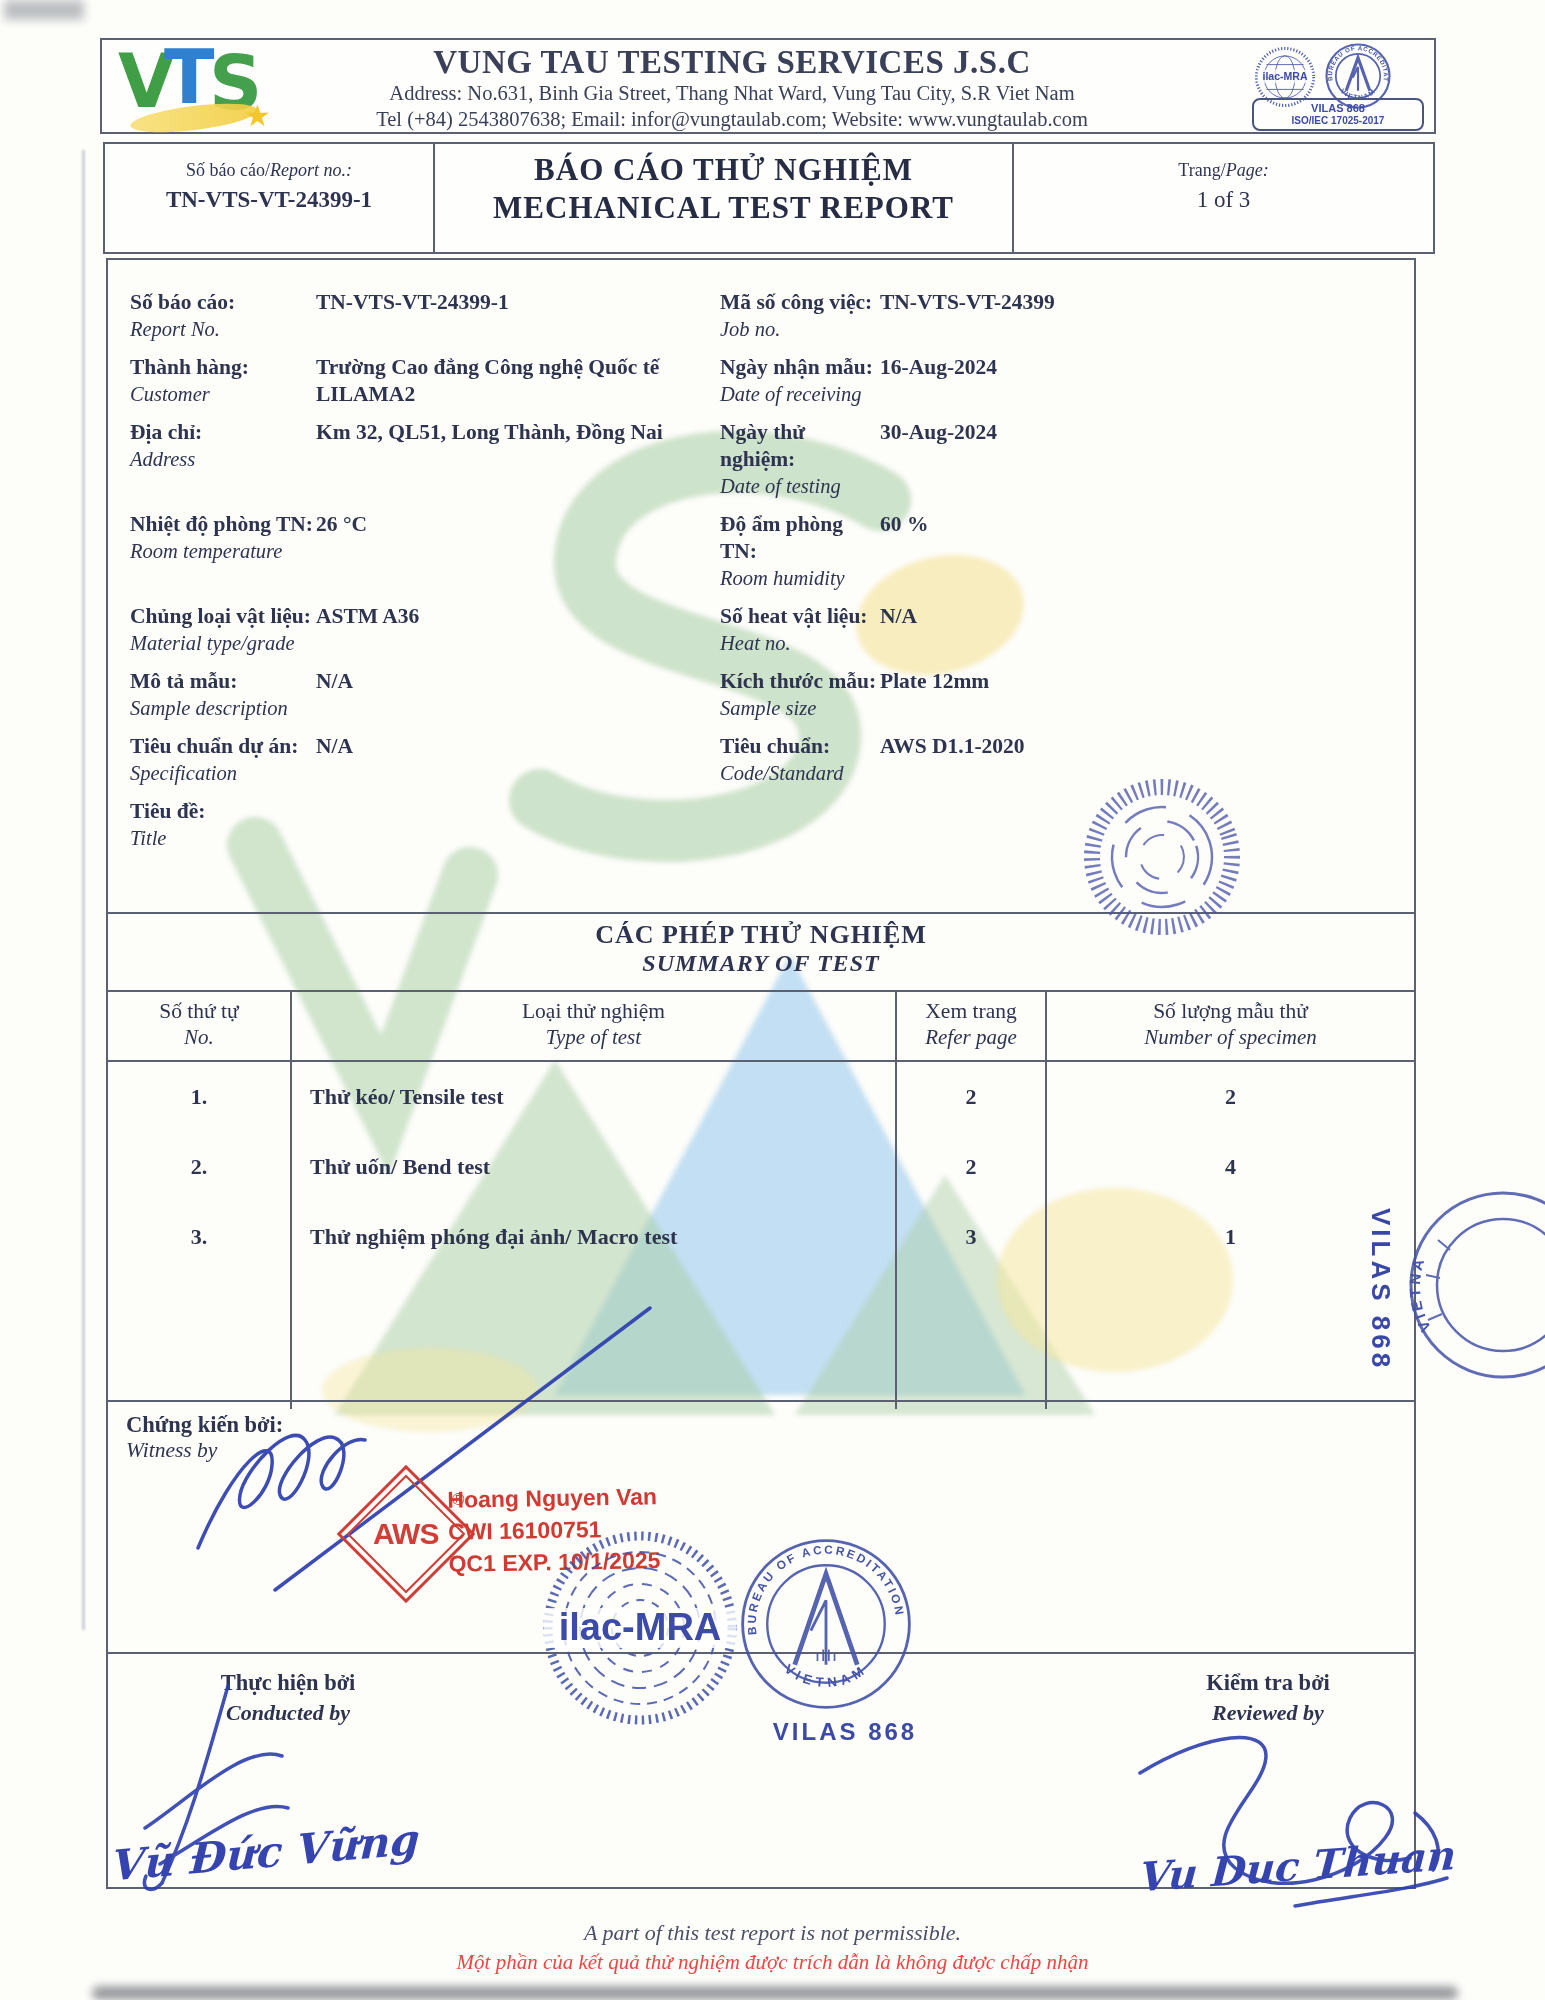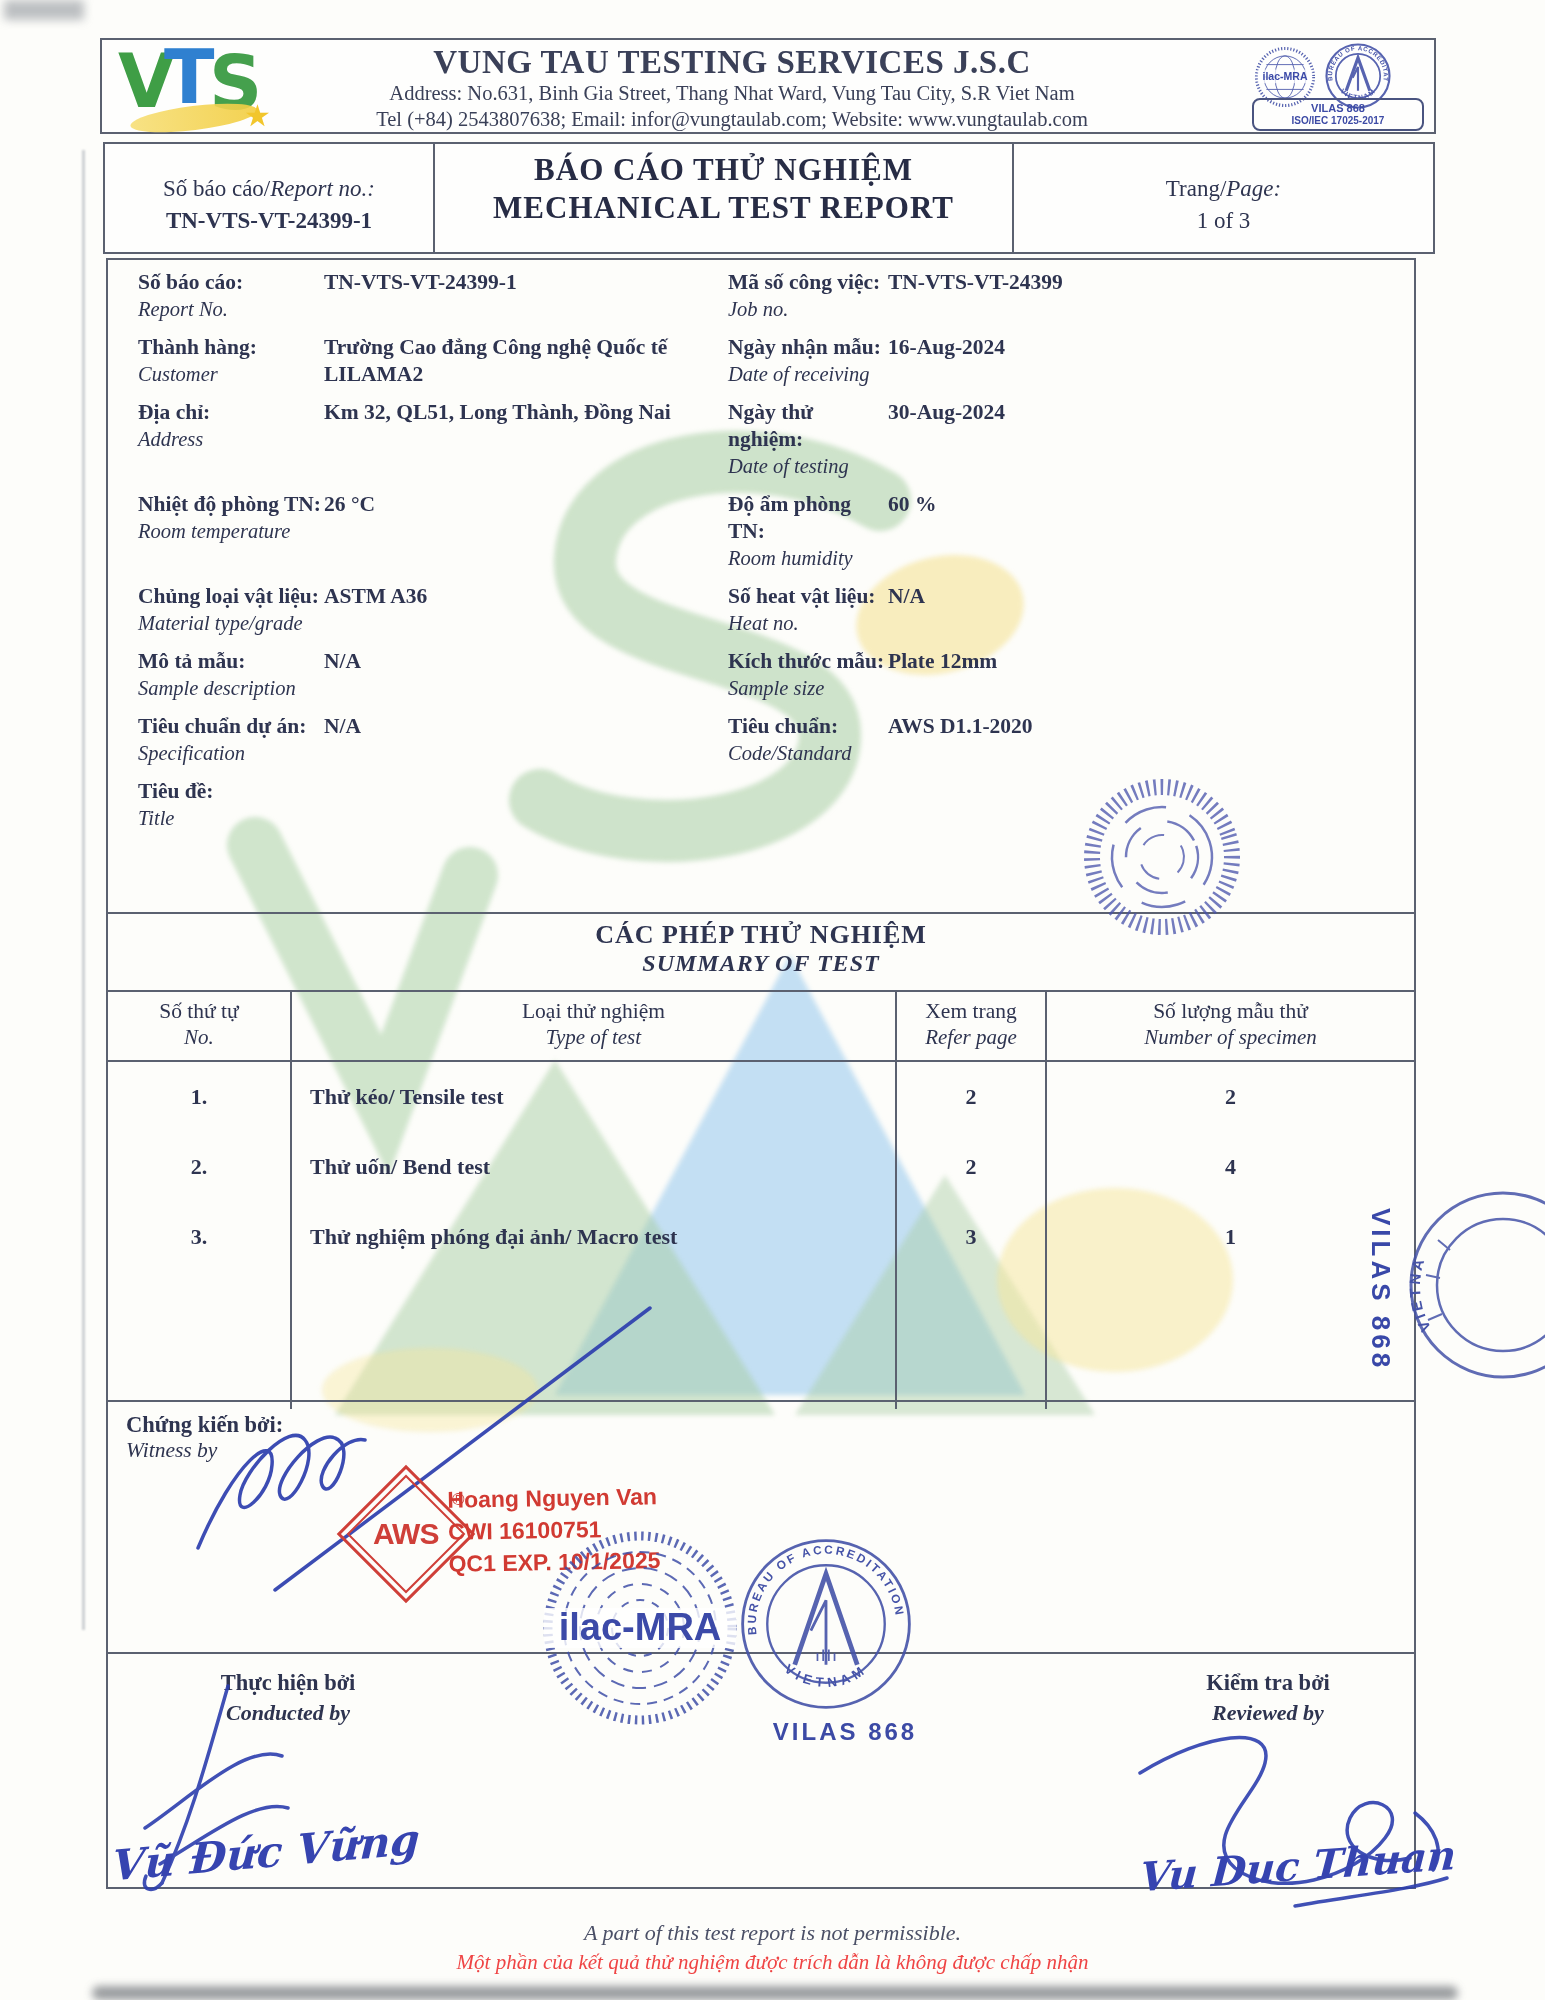--- a/index.html
+++ b/index.html
@@ -24,28 +24,28 @@
   .logo-star{left:128px;top:52px;font-size:30px;color:#f2c62c;font-family:"DejaVu Sans",sans-serif;}
   .company{font-weight:bold;font-size:33px;letter-spacing:.5px;color:#3a4058;text-align:center;line-height:36px;}
   .hdr-line{font-size:20.5px;color:#3a4058;text-align:center;line-height:26px;}
   .vilas-box{border:2px solid #4a5480;border-radius:8px;text-align:center;color:#3c4aa5;font-family:"Liberation Sans",sans-serif;}
   .vilas-box .l1{font-size:11px;font-weight:bold;line-height:13px;padding-top:2px;}
   .vilas-box .l2{font-size:10px;font-weight:bold;line-height:12px;}
   
   .band{left:103px;top:142px;width:1328px;height:108px;border:2.5px solid #5b6170;display:grid;grid-template-columns:330px 579px 1fr;background:rgba(255,255,255,.5);}
   .band-cell{border-right:2px solid #5b6170;text-align:center;}
   .band-cell:last-child{border-right:none;}
-  .band-label{font-size:23px;margin-top:32px;}
+  .band-label{font-size:18px;margin-top:16px;}
   .band-value{font-size:23px;font-weight:bold;margin-top:6px;}
   .band-title-vi{font-size:31px;font-weight:bold;letter-spacing:1px;margin-top:8px;color:#272c45;}
   .band-title-en{font-size:31px;font-weight:bold;letter-spacing:1px;margin-top:2px;color:#272c45;}
   .it{font-style:italic;}
   
   .frame{left:106px;top:258px;width:1306px;height:1627px;border:2.5px solid #5b6170;background:transparent;}
-  .info{position:absolute;left:12px;top:0;right:0;padding:4px 10px 0 18px;}
+  .info{position:absolute;left:4px;top:0;right:0;padding:24px 10px 0 18px;}
   .info-row{display:grid;grid-template-columns:186px 404px 160px 1fr;align-items:start;padding:5px 0 6px 0;}
   .lbl-vi{font-weight:bold;font-size:21.5px;line-height:27px;}
   .lbl-en{font-style:italic;font-size:20.5px;line-height:27px;}
   .val{font-weight:bold;font-size:21.5px;line-height:27px;padding-top:0;}
   .title-val{grid-column:2 / 5;}
   
   .summary{position:absolute;left:0;top:652px;width:100%;height:490px;border-top:2.5px solid #5b6170;border-bottom:2.5px solid #5b6170;box-sizing:border-box;}
   .sum-title{height:70px;border-bottom:2.5px solid #5b6170;text-align:center;}
   .sum-title .vi{font-size:26px;font-weight:bold;letter-spacing:1px;margin-top:6px;text-align:center;}
   .sum-title .en{font-size:24px;font-weight:bold;font-style:italic;letter-spacing:1px;margin-top:0;}

